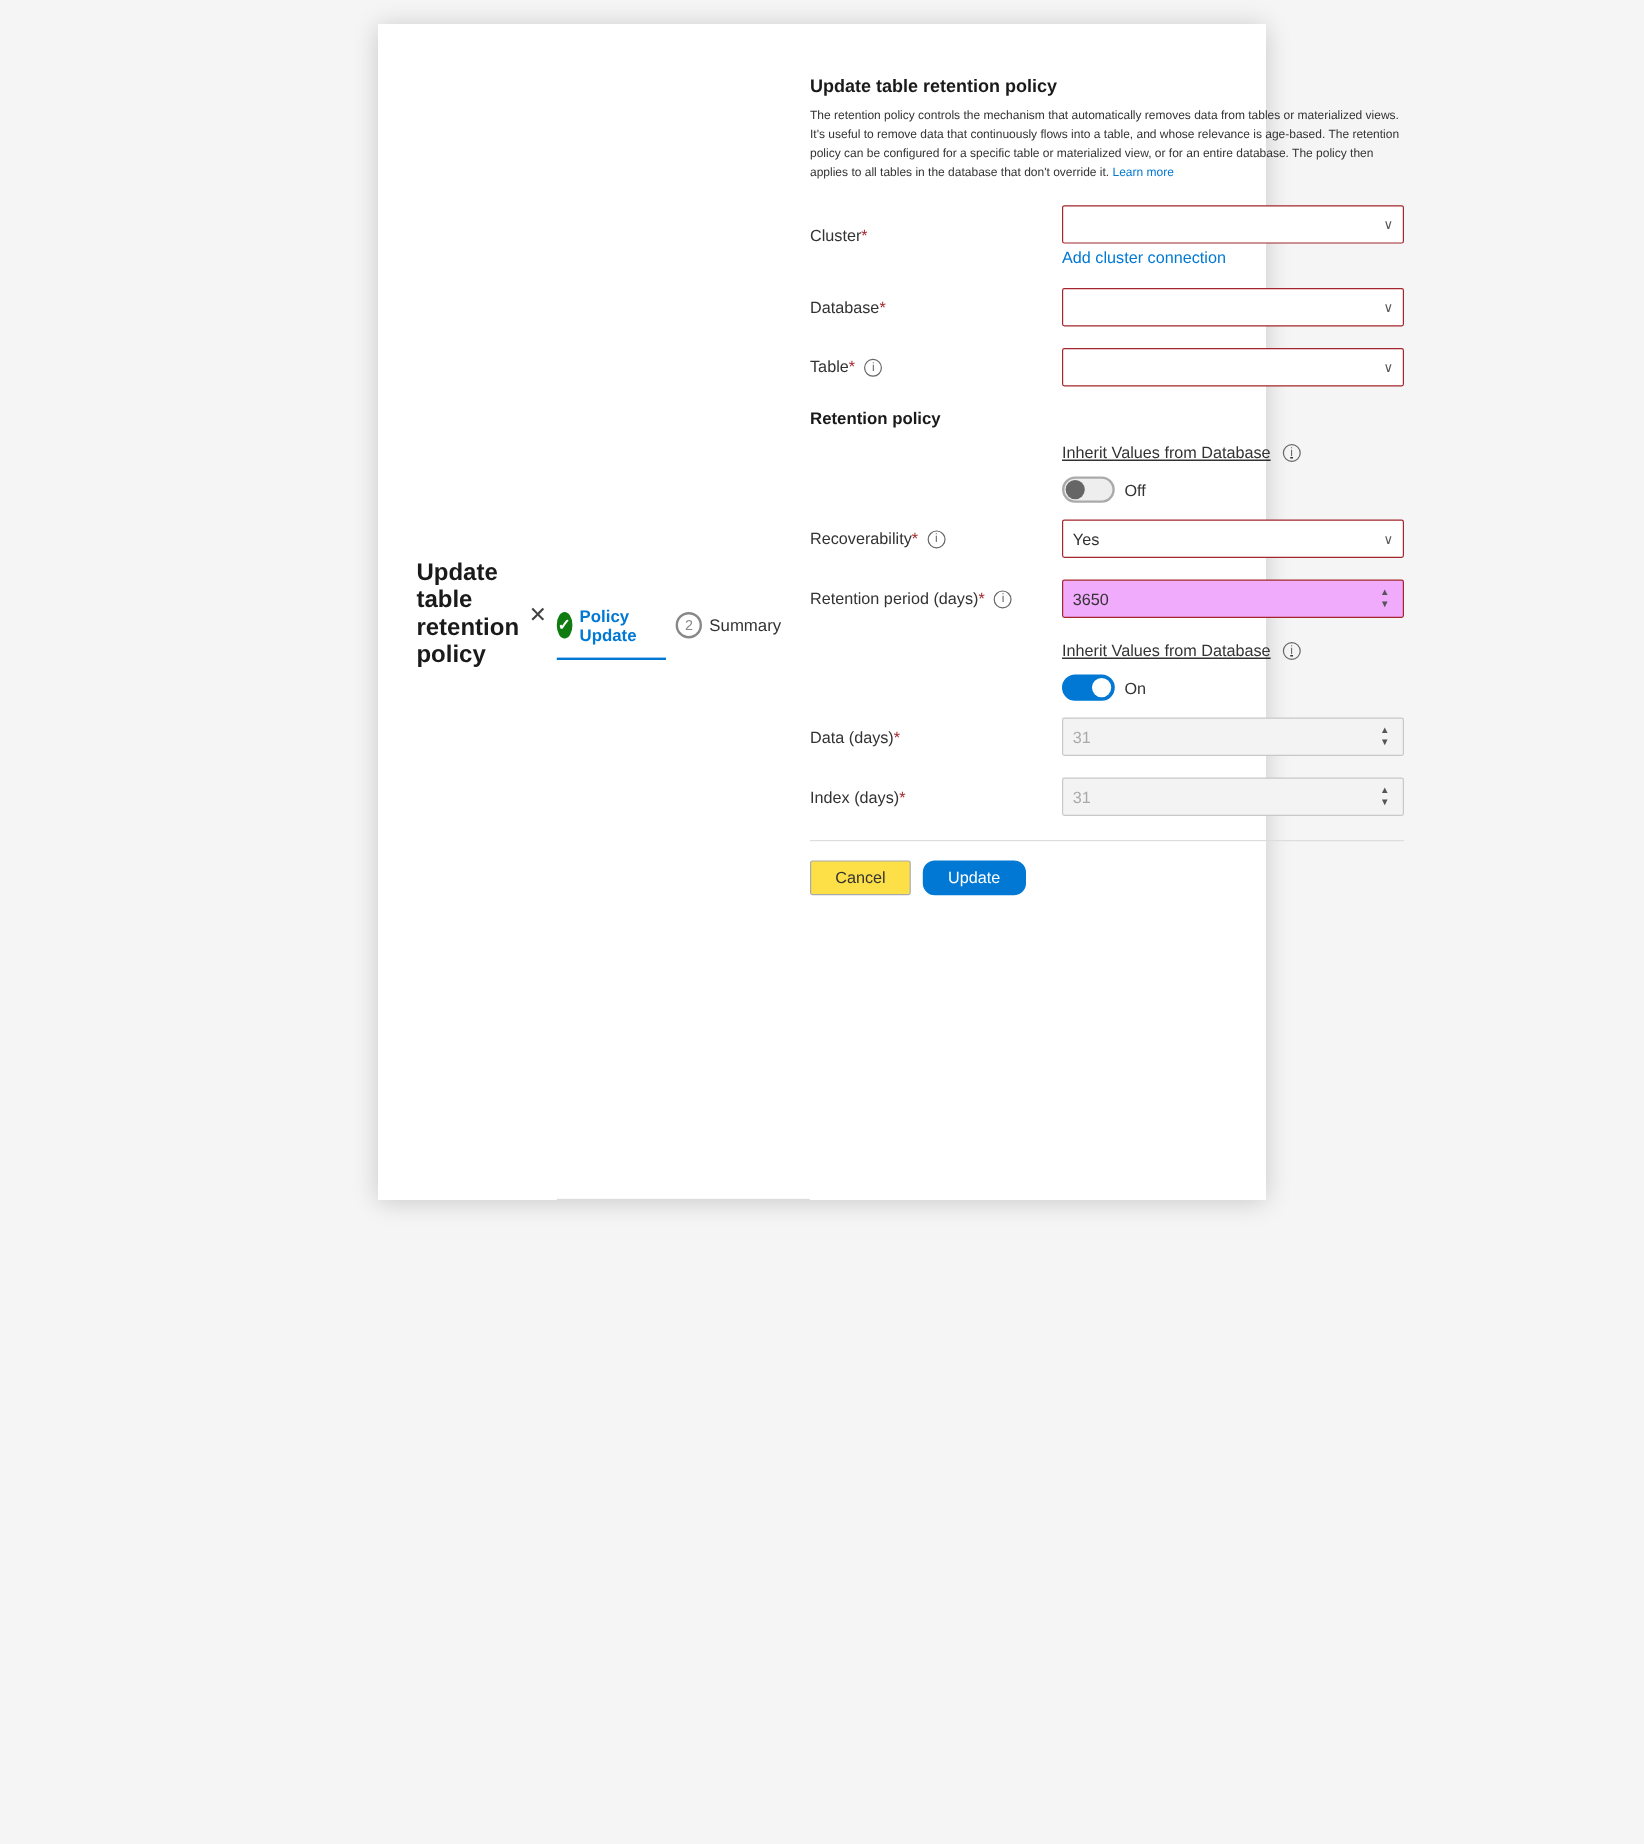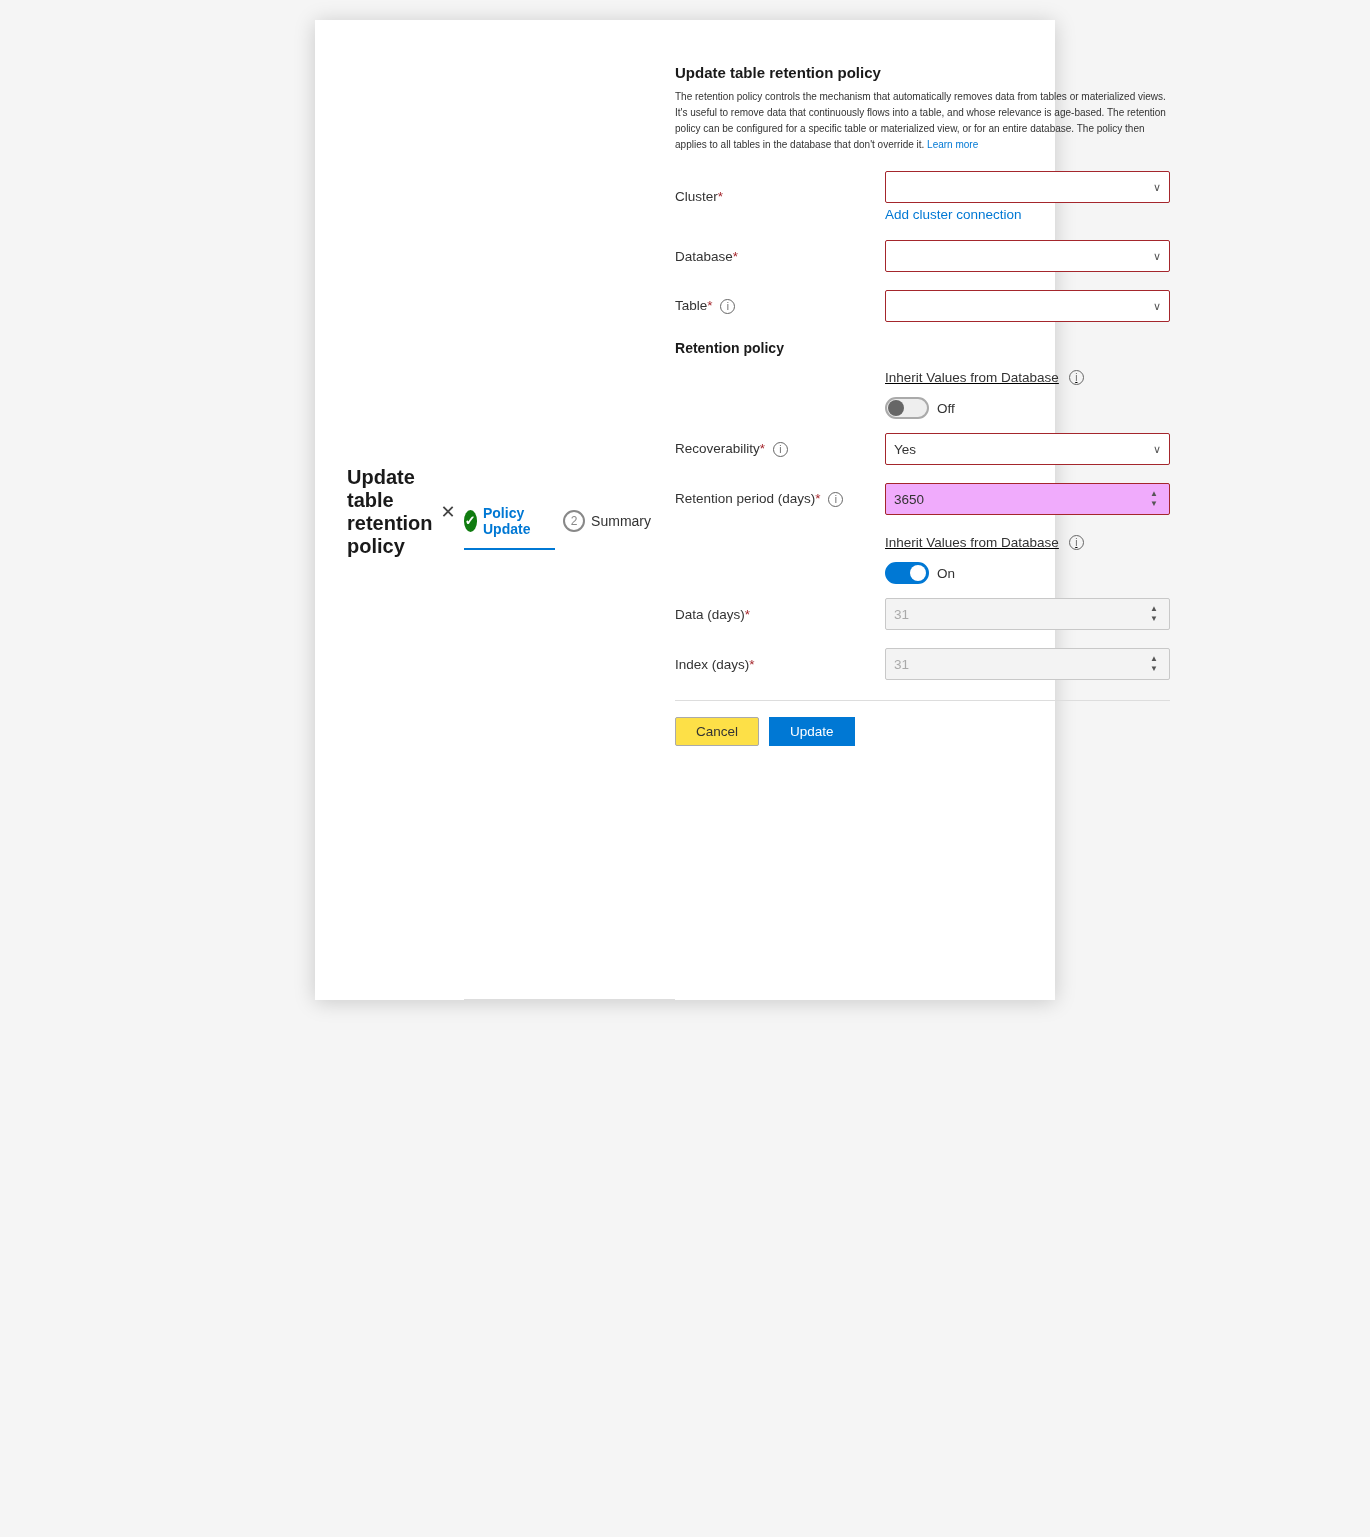--- a/index.html
+++ b/index.html
@@ -284,21 +284,21 @@
       cursor: pointer;
       border-radius: 2px;
     }
     .btn-update {
       background: #0078d4;
       border: 1px solid #0078d4;
       color: #fff;
       padding: 6px 20px;
       font-size: 13.5px;
       cursor: pointer;
-      border-radius: 0;
+      border-radius: 10px;
     }
   </style>
 </head>
 <body>
 
 <div class="dialog">
 
   <div class="dialog-header">
     <span class="dialog-title">Update table retention policy</span>
     <button class="close-btn">✕</button>

